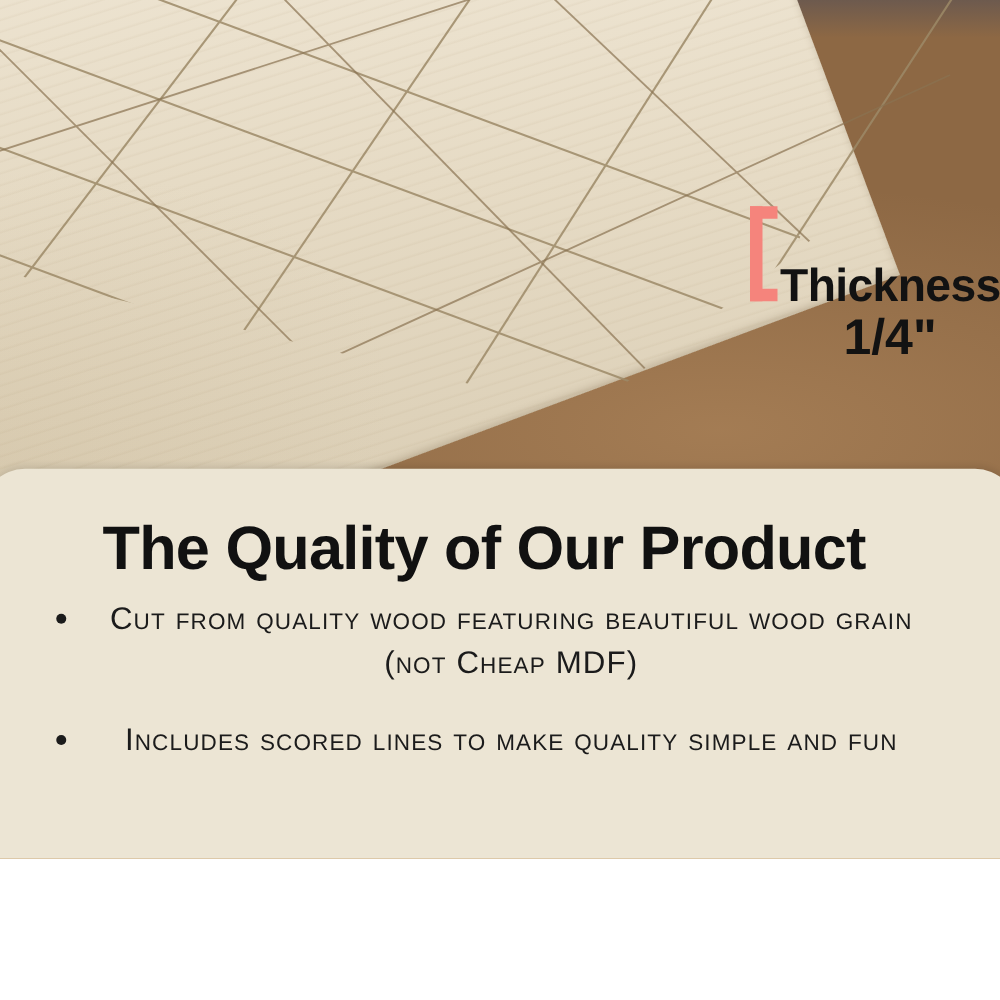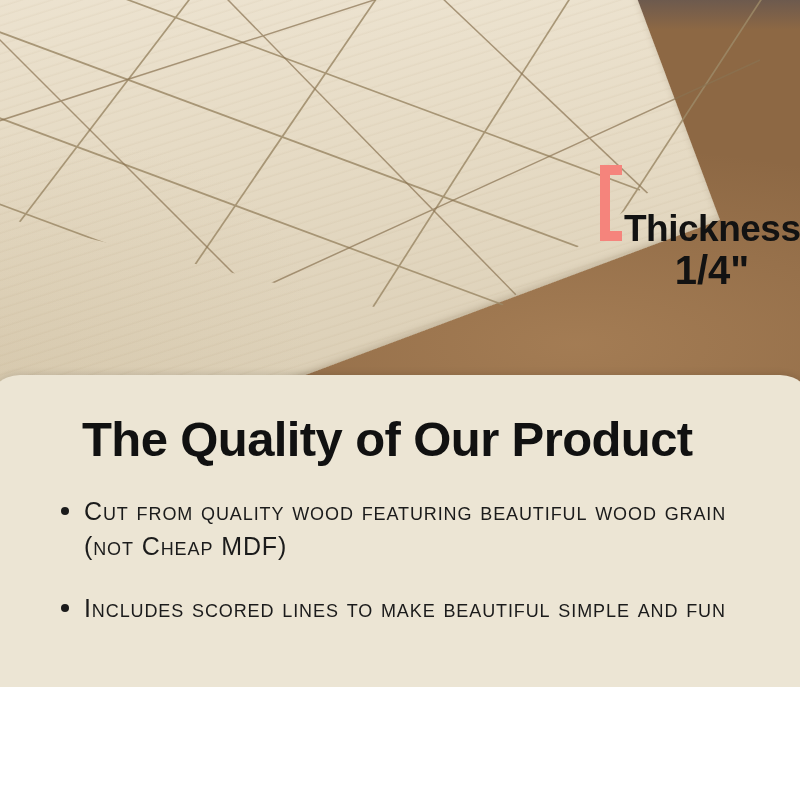--- a/index.html
+++ b/index.html
@@ -241,23 +241,24 @@
     letter-spacing: -0.6px;
     line-height: 1.05;
     white-space: nowrap;
   }
 
   .bullets {
     position: absolute;
     left: 40px;
     top: 478px;
     width: 710px;
-    margin: 16px;
+    margin: 0;
     padding: 0;
     list-style: none;
+    text-align: center;
   }
   .bullet {
     position: relative;
     padding-left: 28px;
     margin-bottom: 28px;
     color: #1b1b1b;
     font-family: "Liberation Sans", sans-serif;
     font-size: 25px;
     font-weight: normal;
     font-variant: small-caps;
@@ -336,16 +337,16 @@
   </div>
 
   <div class="panel">
     <div class="panel-inner"></div>
   </div>
 
   <h1 class="headline">The Quality of Our Product</h1>
 
   <ul class="bullets">
     <li class="bullet">Cut from quality wood featuring beautiful wood grain (not Cheap MDF)</li>
-    <li class="bullet">Includes scored lines to make beautiful simple and fun</li>
+    <li class="bullet">Includes scored lines to make quality simple and fun</li>
   </ul>
 
 </div>
 
 </body></html>

